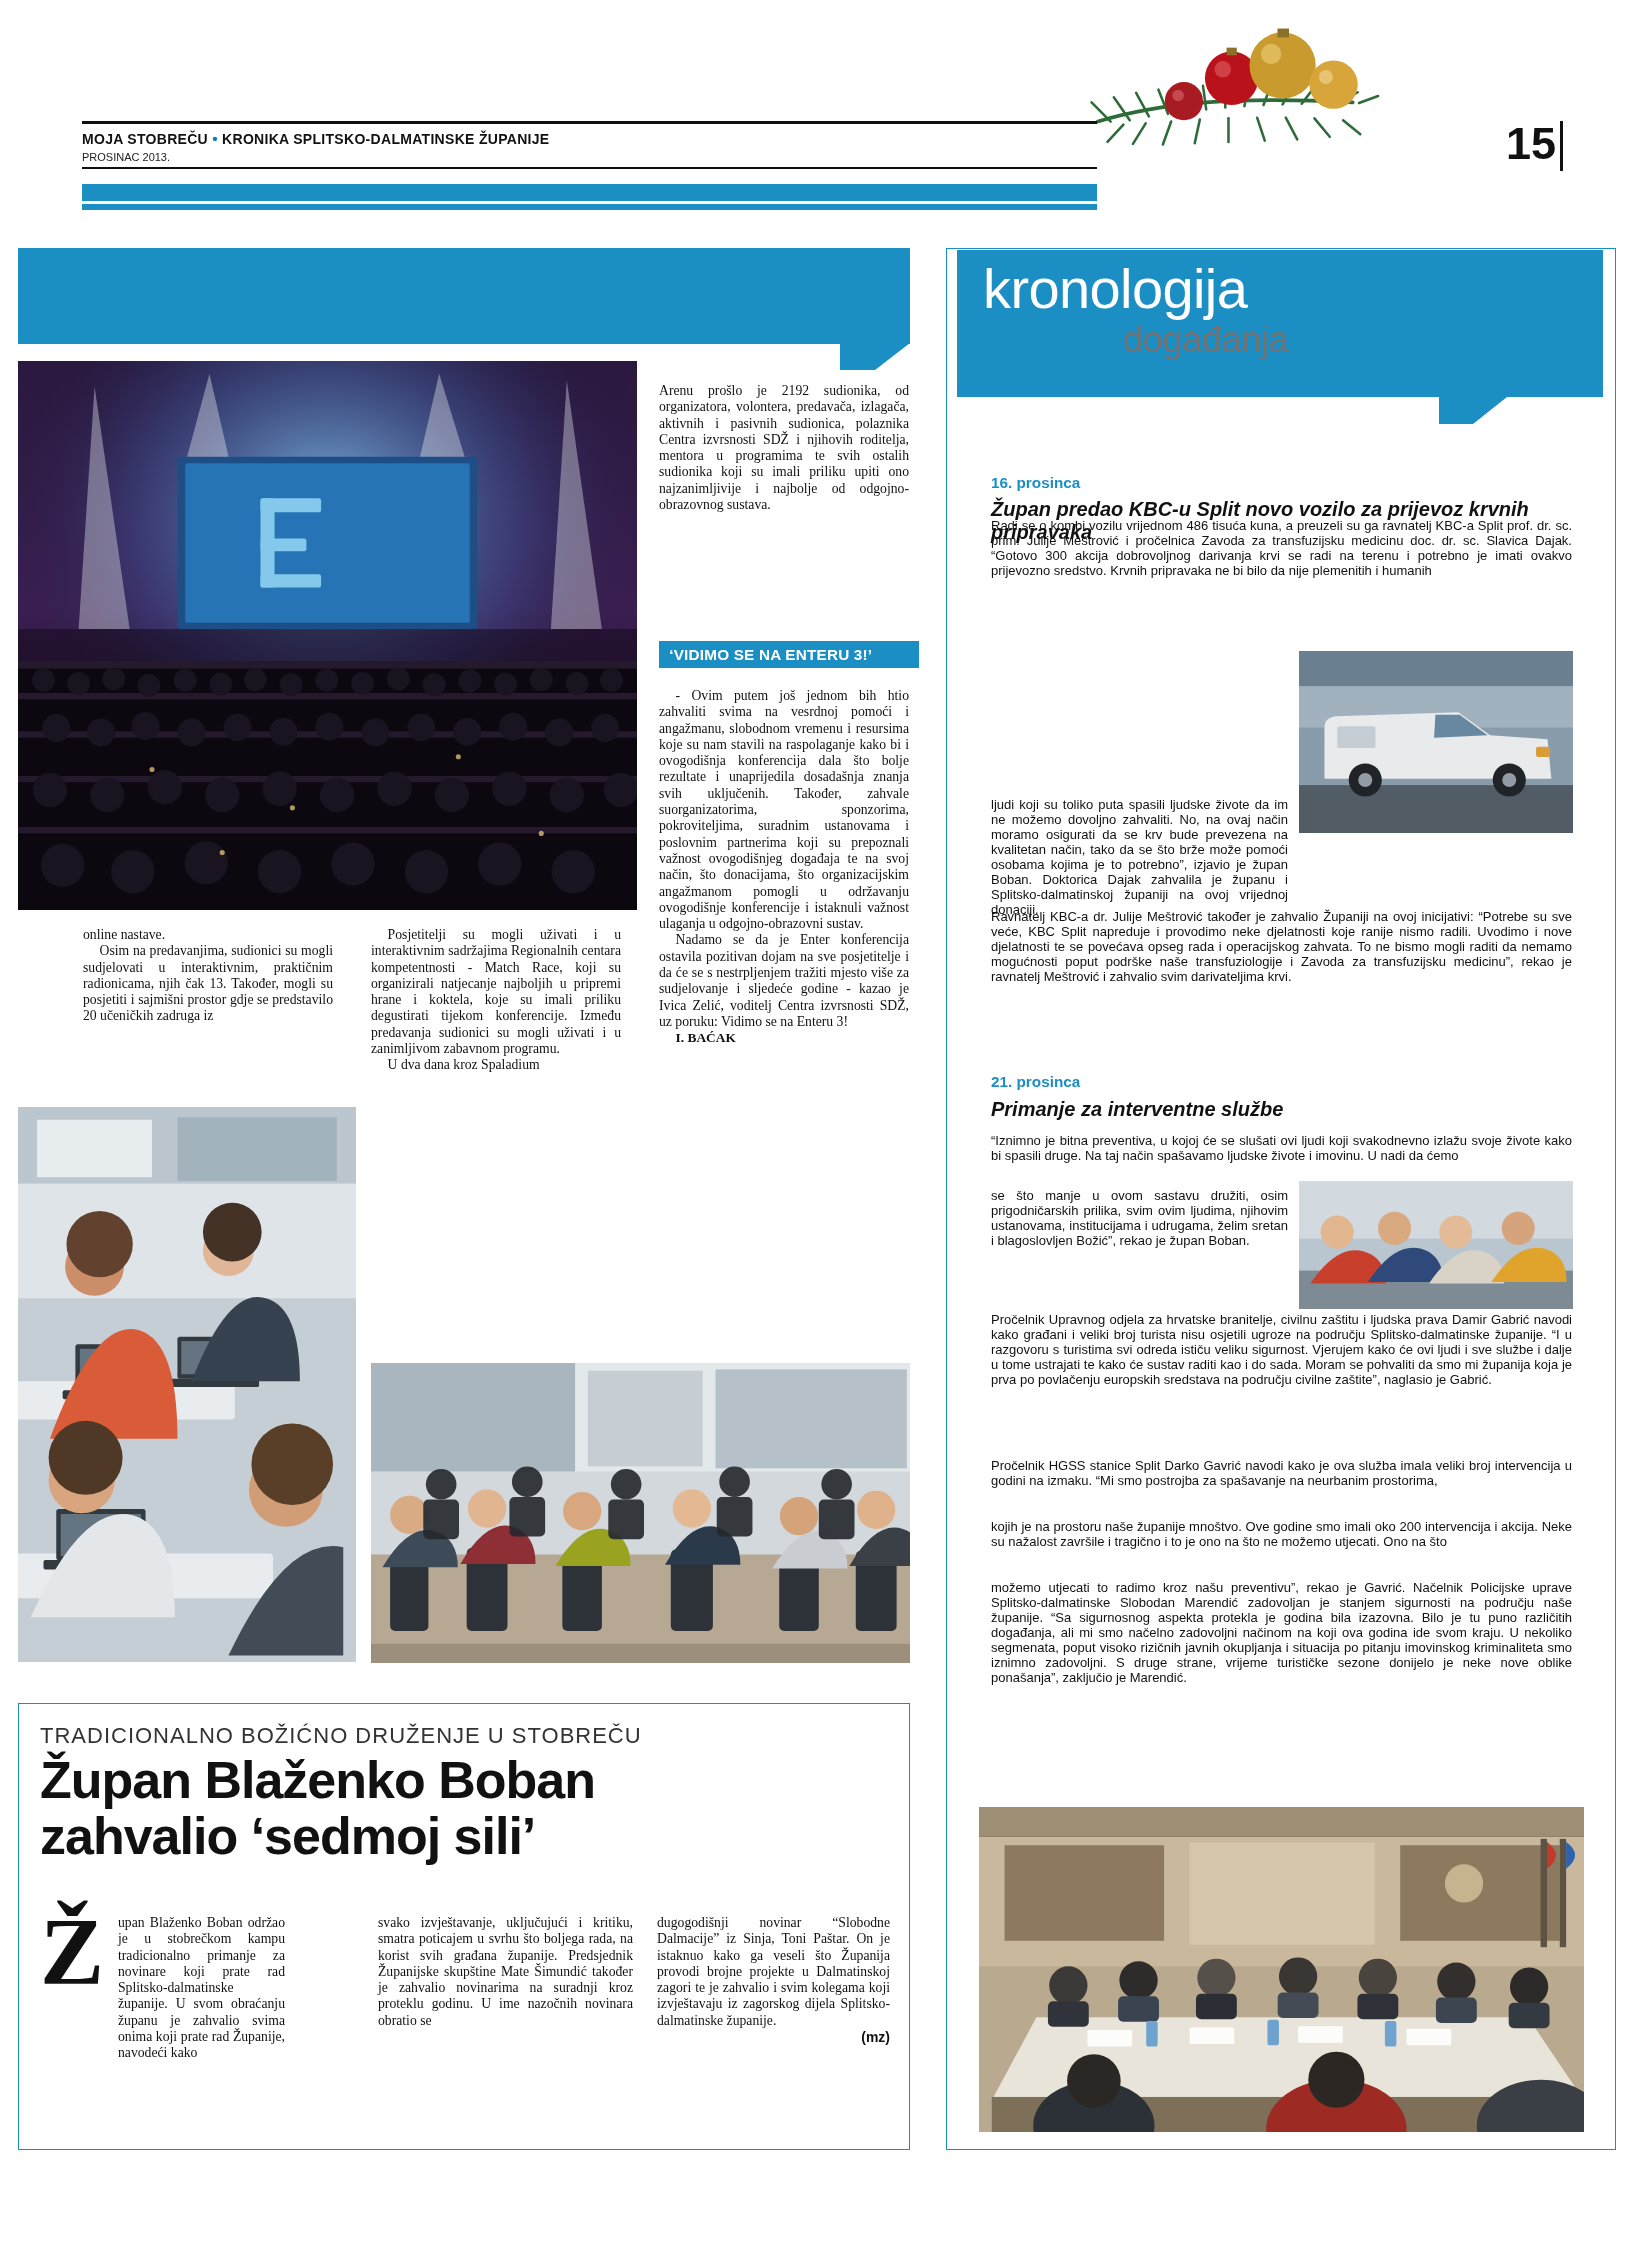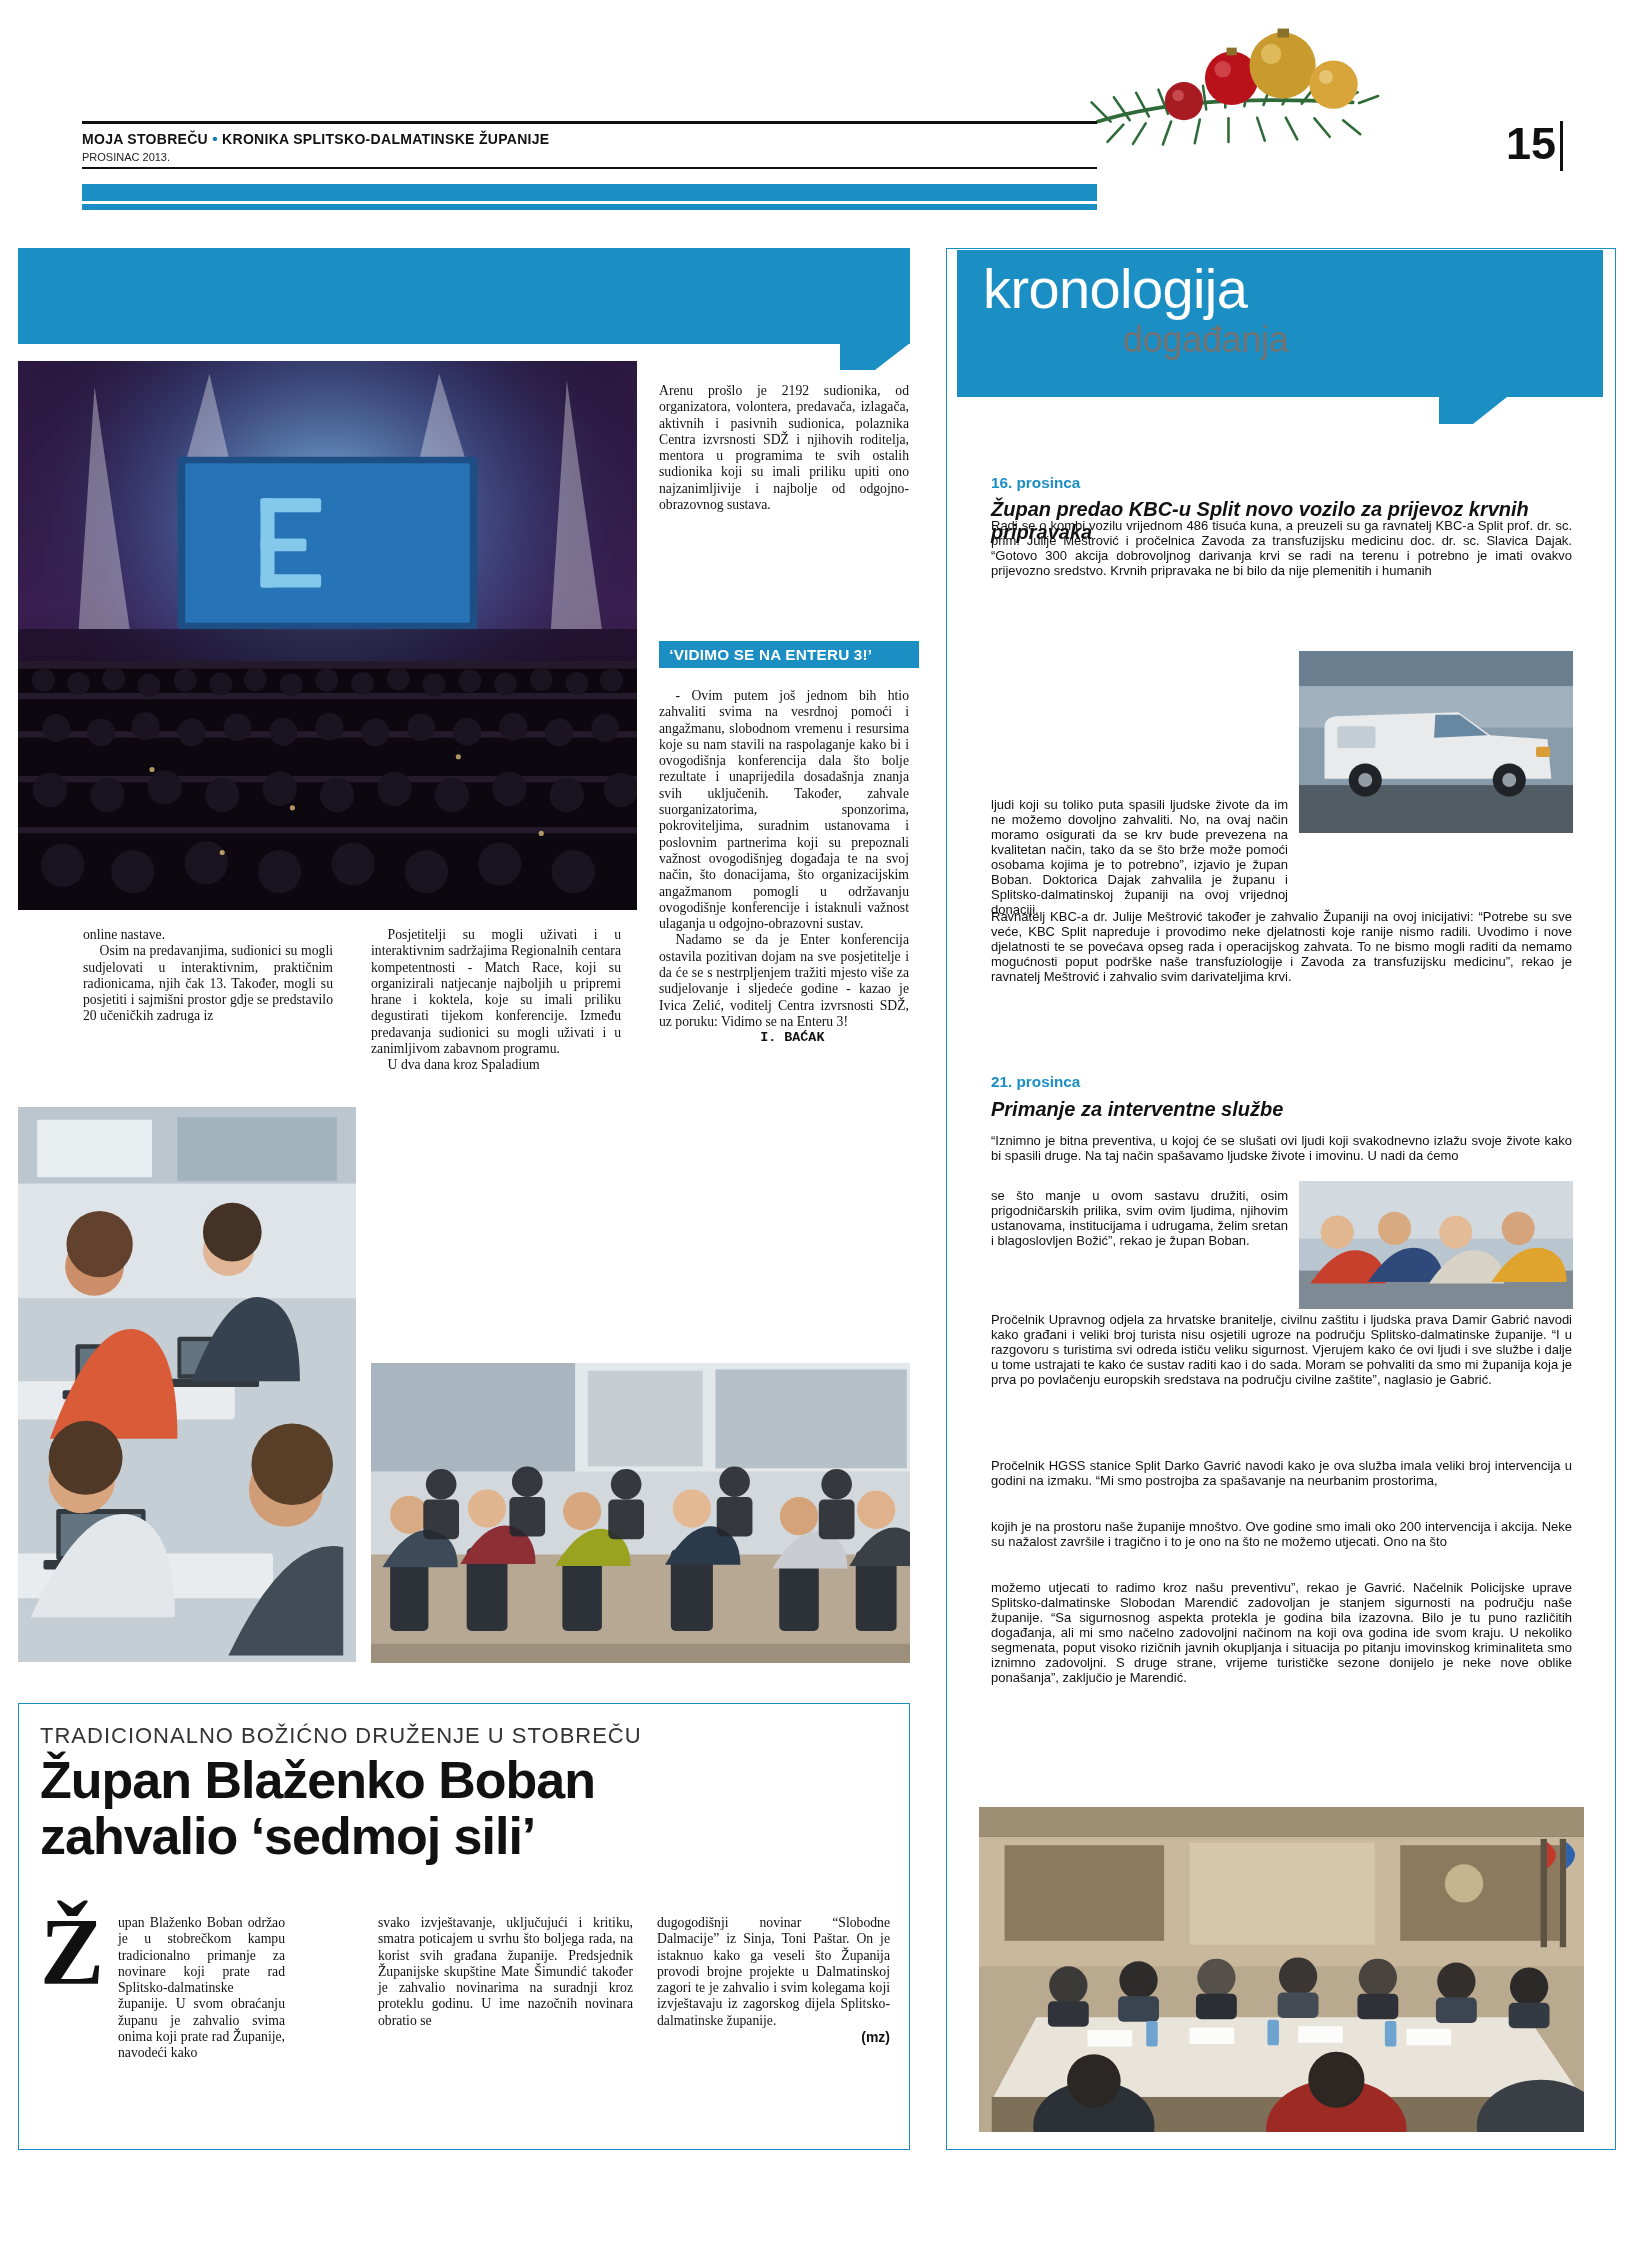--- a/index.html
+++ b/index.html
@@ -26,21 +26,21 @@
   
   .photo{position:absolute;overflow:hidden;background:#21262e;}
 
   
   .col{position:absolute;font-family:"Liberation Serif",serif;font-size:13.7px;line-height:16.3px;text-align:justify;color:#111;}
   .col p{margin:0;text-indent:16.6px;}
   .col p.noind{text-indent:0;}
 
   .pullbar{position:absolute;background:#1b8ec4;color:#fff;font-family:"Liberation Sans",sans-serif;font-weight:bold;font-size:15.3px;letter-spacing:0.2px;display:flex;align-items:center;padding-left:10.2px;}
 
-  .byline{font-family:Liberation Mono, monospace;font-weight:bold;font-size:13.4px;text-align:center;}
+  .byline{font-family:Liberation Serif, serif;font-weight:bold;font-size:13.4px;text-align:left;}
 
   
   .right-wrap{position:absolute;left:946px;top:248px;width:670px;height:1902px;border:1.9px solid #1b8ec4;box-sizing:border-box;}
   .kron-head{position:absolute;left:957px;top:250px;width:646px;height:147px;background:#1b8ec4;}
   .kron-title{position:absolute;left:983px;top:259px;font-family:"Liberation Sans",sans-serif;font-size:56px;color:#fff;letter-spacing:-0.6px;line-height:59px;}
   .kron-sub{position:absolute;left:1123px;top:319px;font-family:"Liberation Sans",sans-serif;font-size:36px;color:#737373;letter-spacing:-0.3px;}
   .kron-notch{position:absolute;left:1439px;top:397px;width:0;height:0;border-left:34px solid #1b8ec4;border-right:34px solid transparent;border-top:27px solid #1b8ec4;}
 
   .date-h{position:absolute;font-family:"Liberation Sans",sans-serif;font-weight:bold;font-size:15.3px;color:#1b8ec4;}
   .story-h{position:absolute;font-family:"Liberation Sans",sans-serif;font-weight:bold;font-style:italic;font-size:20px;line-height:23px;color:#111;}

